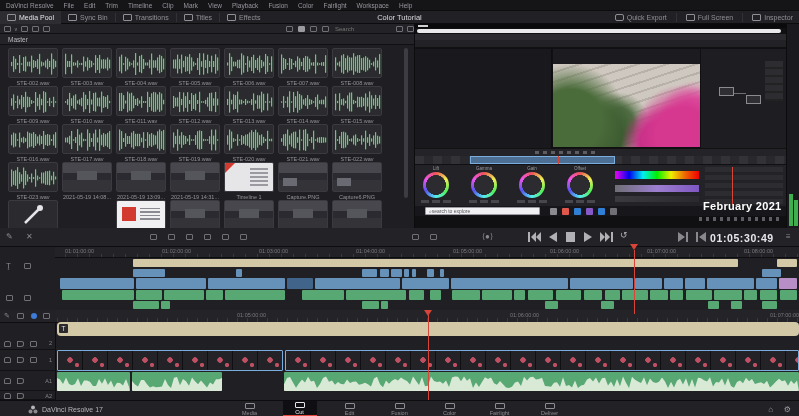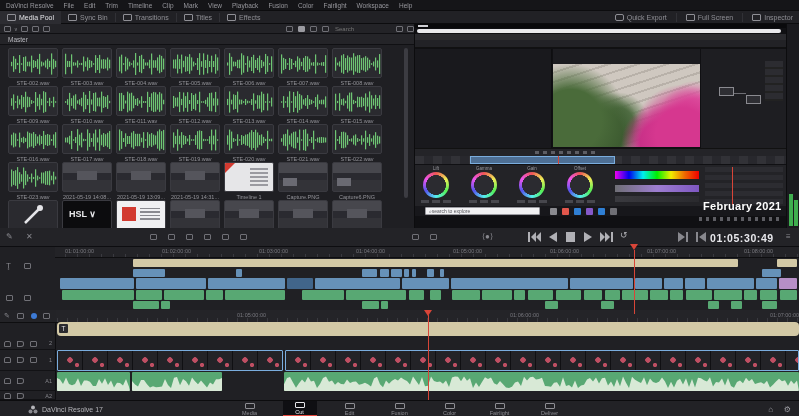--- a/index.html
+++ b/index.html
@@ -86,20 +86,21 @@
     <div class="sep"></div>
     <div class="tb-btn">
       <span class="tb-ic"></span>
       <span>Titles</span>
     </div>
     <div class="sep"></div>
     <div class="tb-btn">
       <span class="tb-ic"></span>
       <span>Effects</span>
     </div>
+    <div class="abs" style="left:0;width:799px;text-align:center;font-size:7.5px;color:#d9d9de">Color Tutorial</div>
     <div class="abs flex" style="right:4px;gap:7px">
       <div class="tb-btn" style="padding:0 2px">
         <span class="tb-ic" style="border-radius:2px"></span>
         <span>Quick Export</span>
       </div>
       <div class="sep"></div>
       <div class="tb-btn" style="padding:0 2px">
         <span class="tb-ic"></span>
         <span>Full Screen</span>
       </div>
@@ -794,25 +795,20 @@
         <div class="thumb vthumb">
           <div style="position: absolute; left: 8%; top: 55%; width: 30%; height: 28%; background: rgb(106, 106, 114);"></div>
         </div>
         <div class="tname">Capture6.PNG</div>
       </div>
       <div class="tile" style="left: 8px; top: 155px;">
         <div class="thumb"><svg width="48" height="28">
             <line x1="16" y1="22" x2="30" y2="8" stroke="#e4e4e8" stroke-width="2.5"></line>
             <circle cx="31" cy="7" r="3" fill="#e4e4e8"></circle>
           </svg></div>
-      </div>
-      <div class="tile" style="left: 62px; top: 155px;">
-        <div class="thumb" style="background: rgb(12, 12, 14);">
-          <div style="position: absolute; left: 6px; top: 8px; font-size: 9px; color: rgb(233, 233, 236); font-weight: bold;">HSL ∨</div>
-        </div>
       </div>
       <div class="tile" style="left: 116px; top: 155px;">
         <div class="thumb" style="background: rgb(240, 240, 242);">
           <div style="position: absolute; left: 5px; top: 6px; width: 14px; height: 14px; background: rgb(210, 58, 48);"></div>
           <div style="position: absolute; left: 23px; top: 7px; width: 20px; height: 13px; background: repeating-linear-gradient(rgb(138, 138, 144) 0px, rgb(138, 138, 144) 1.5px, transparent 1.5px, transparent 3.5px);"></div>
         </div>
       </div>
       <div class="tile" style="left: 170px; top: 155px;">
         <div class="thumb vthumb">
           <div style="position: absolute; left: 30%; top: 30%; width: 40%; height: 30%; background: rgb(85, 85, 92);"></div>

